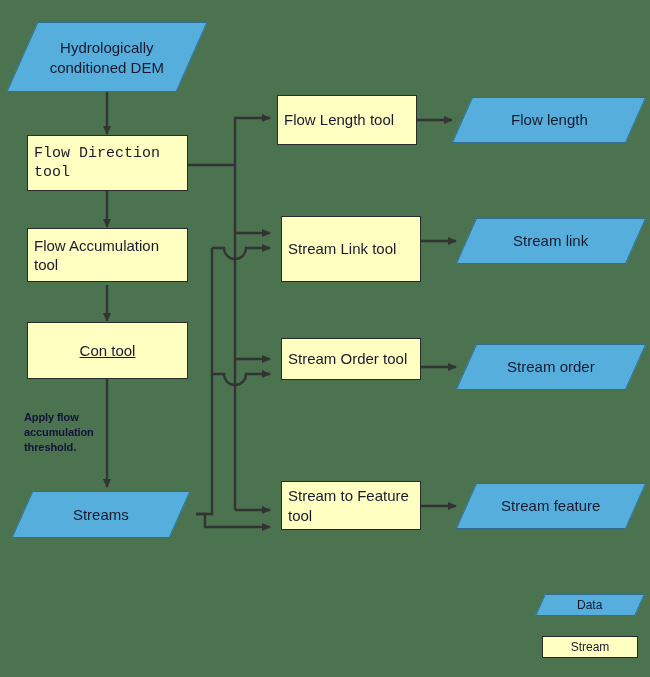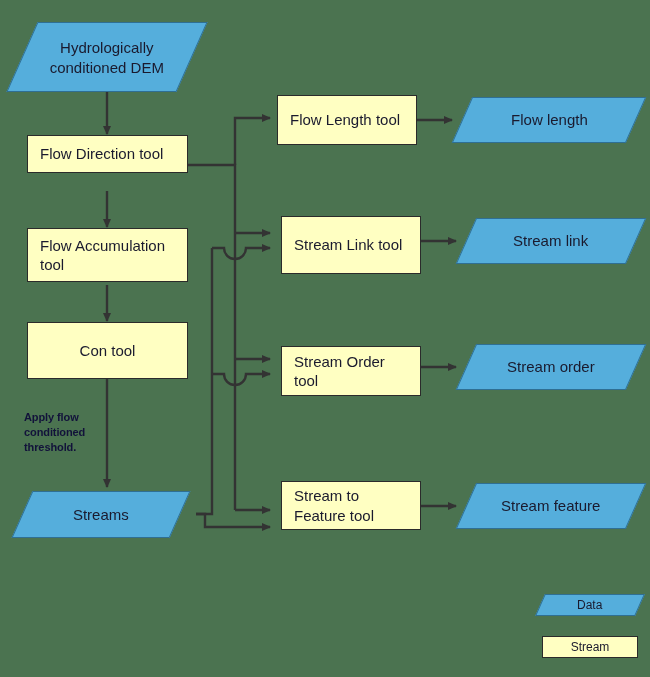--- a/index.html
+++ b/index.html
@@ -26,21 +26,21 @@
     box-sizing: border-box;
     display: flex;
     align-items: center;
     color: #1a1a2e;
     font-size: 15px;
     line-height: 1.3;
   }
   .process {
     background: #ffffc2;
     border: 1px solid #2b2b2b;
-    padding: 0 12px;
+    padding: 0 6px;
     justify-content: flex-start;
   }
   .data-shape {
     background: #55aedc;
     border: 1px solid #2f6f93;
     justify-content: center;
     text-align: center;
     transform: skewX(-24deg);
   }
   .data-shape > span {
@@ -117,53 +117,53 @@
     <path d="M421,241 L456,241" marker-end="url(#arrow)"></path>
     <path d="M421,367 L456,367" marker-end="url(#arrow)"></path>
     <path d="M421,506 L456,506" marker-end="url(#arrow)"></path>
   </g>
 </svg>
 
 <div class="node data-shape" style="left:22px; top:22px; width:170px; height:70px; padding:0 10px;">
   <span>Hydrologically conditioned DEM</span>
 </div>
 
-<div class="node process" style="left:27px; top:135px; width:161px; height:38px;">
+<div class="node process" style="left:27px; top:135px; width:161px; height:56px;font-family:Liberation Mono, monospace;">
   <span>Flow Direction tool</span>
 </div>
 
 <div class="node process" style="left:27px; top:228px; width:161px; height:54px;">
   <span>Flow Accumulation tool</span>
 </div>
 
-<div class="node process" style="left:27px; top:322px; width:161px; height:57px; justify-content:center;">
+<div class="node process" style="left:27px; top:322px; width:161px; height:57px; justify-content:center;text-decoration:underline;">
   <span>Con tool</span>
 </div>
 
-<div class="annotation" style="left:24px; top:410px; width:86px;">Apply flow conditioned threshold.</div>
+<div class="annotation" style="left:24px; top:410px; width:86px;">Apply flow accumulation threshold.</div>
 
 <div class="node data-shape" style="left:22px; top:491px; width:158px; height:47px;">
   <span>Streams</span>
 </div>
 
 <div class="node process" style="left:277px; top:95px; width:140px; height:50px;">
   <span>Flow Length tool</span>
 </div>
 <div class="node data-shape" style="left:462px; top:97px; width:174px; height:46px;">
   <span>Flow length</span>
 </div>
 
-<div class="node process" style="left:281px; top:216px; width:140px; height:58px;text-align:center;">
+<div class="node process" style="left:281px; top:216px; width:140px; height:66px;text-align:center;">
   <span>Stream Link tool</span>
 </div>
 <div class="node data-shape" style="left:466px; top:218px; width:170px; height:46px;">
   <span>Stream link</span>
 </div>
 
-<div class="node process" style="left:281px; top:346px; width:140px; height:50px;">
+<div class="node process" style="left:281px; top:338px; width:140px; height:42px;">
   <span>Stream Order tool</span>
 </div>
 <div class="node data-shape" style="left:466px; top:344px; width:170px; height:46px;">
   <span>Stream order</span>
 </div>
 
 <div class="node process" style="left:281px; top:481px; width:140px; height:49px;">
   <span>Stream to Feature tool</span>
 </div>
 <div class="node data-shape" style="left:466px; top:483px; width:170px; height:46px;">

